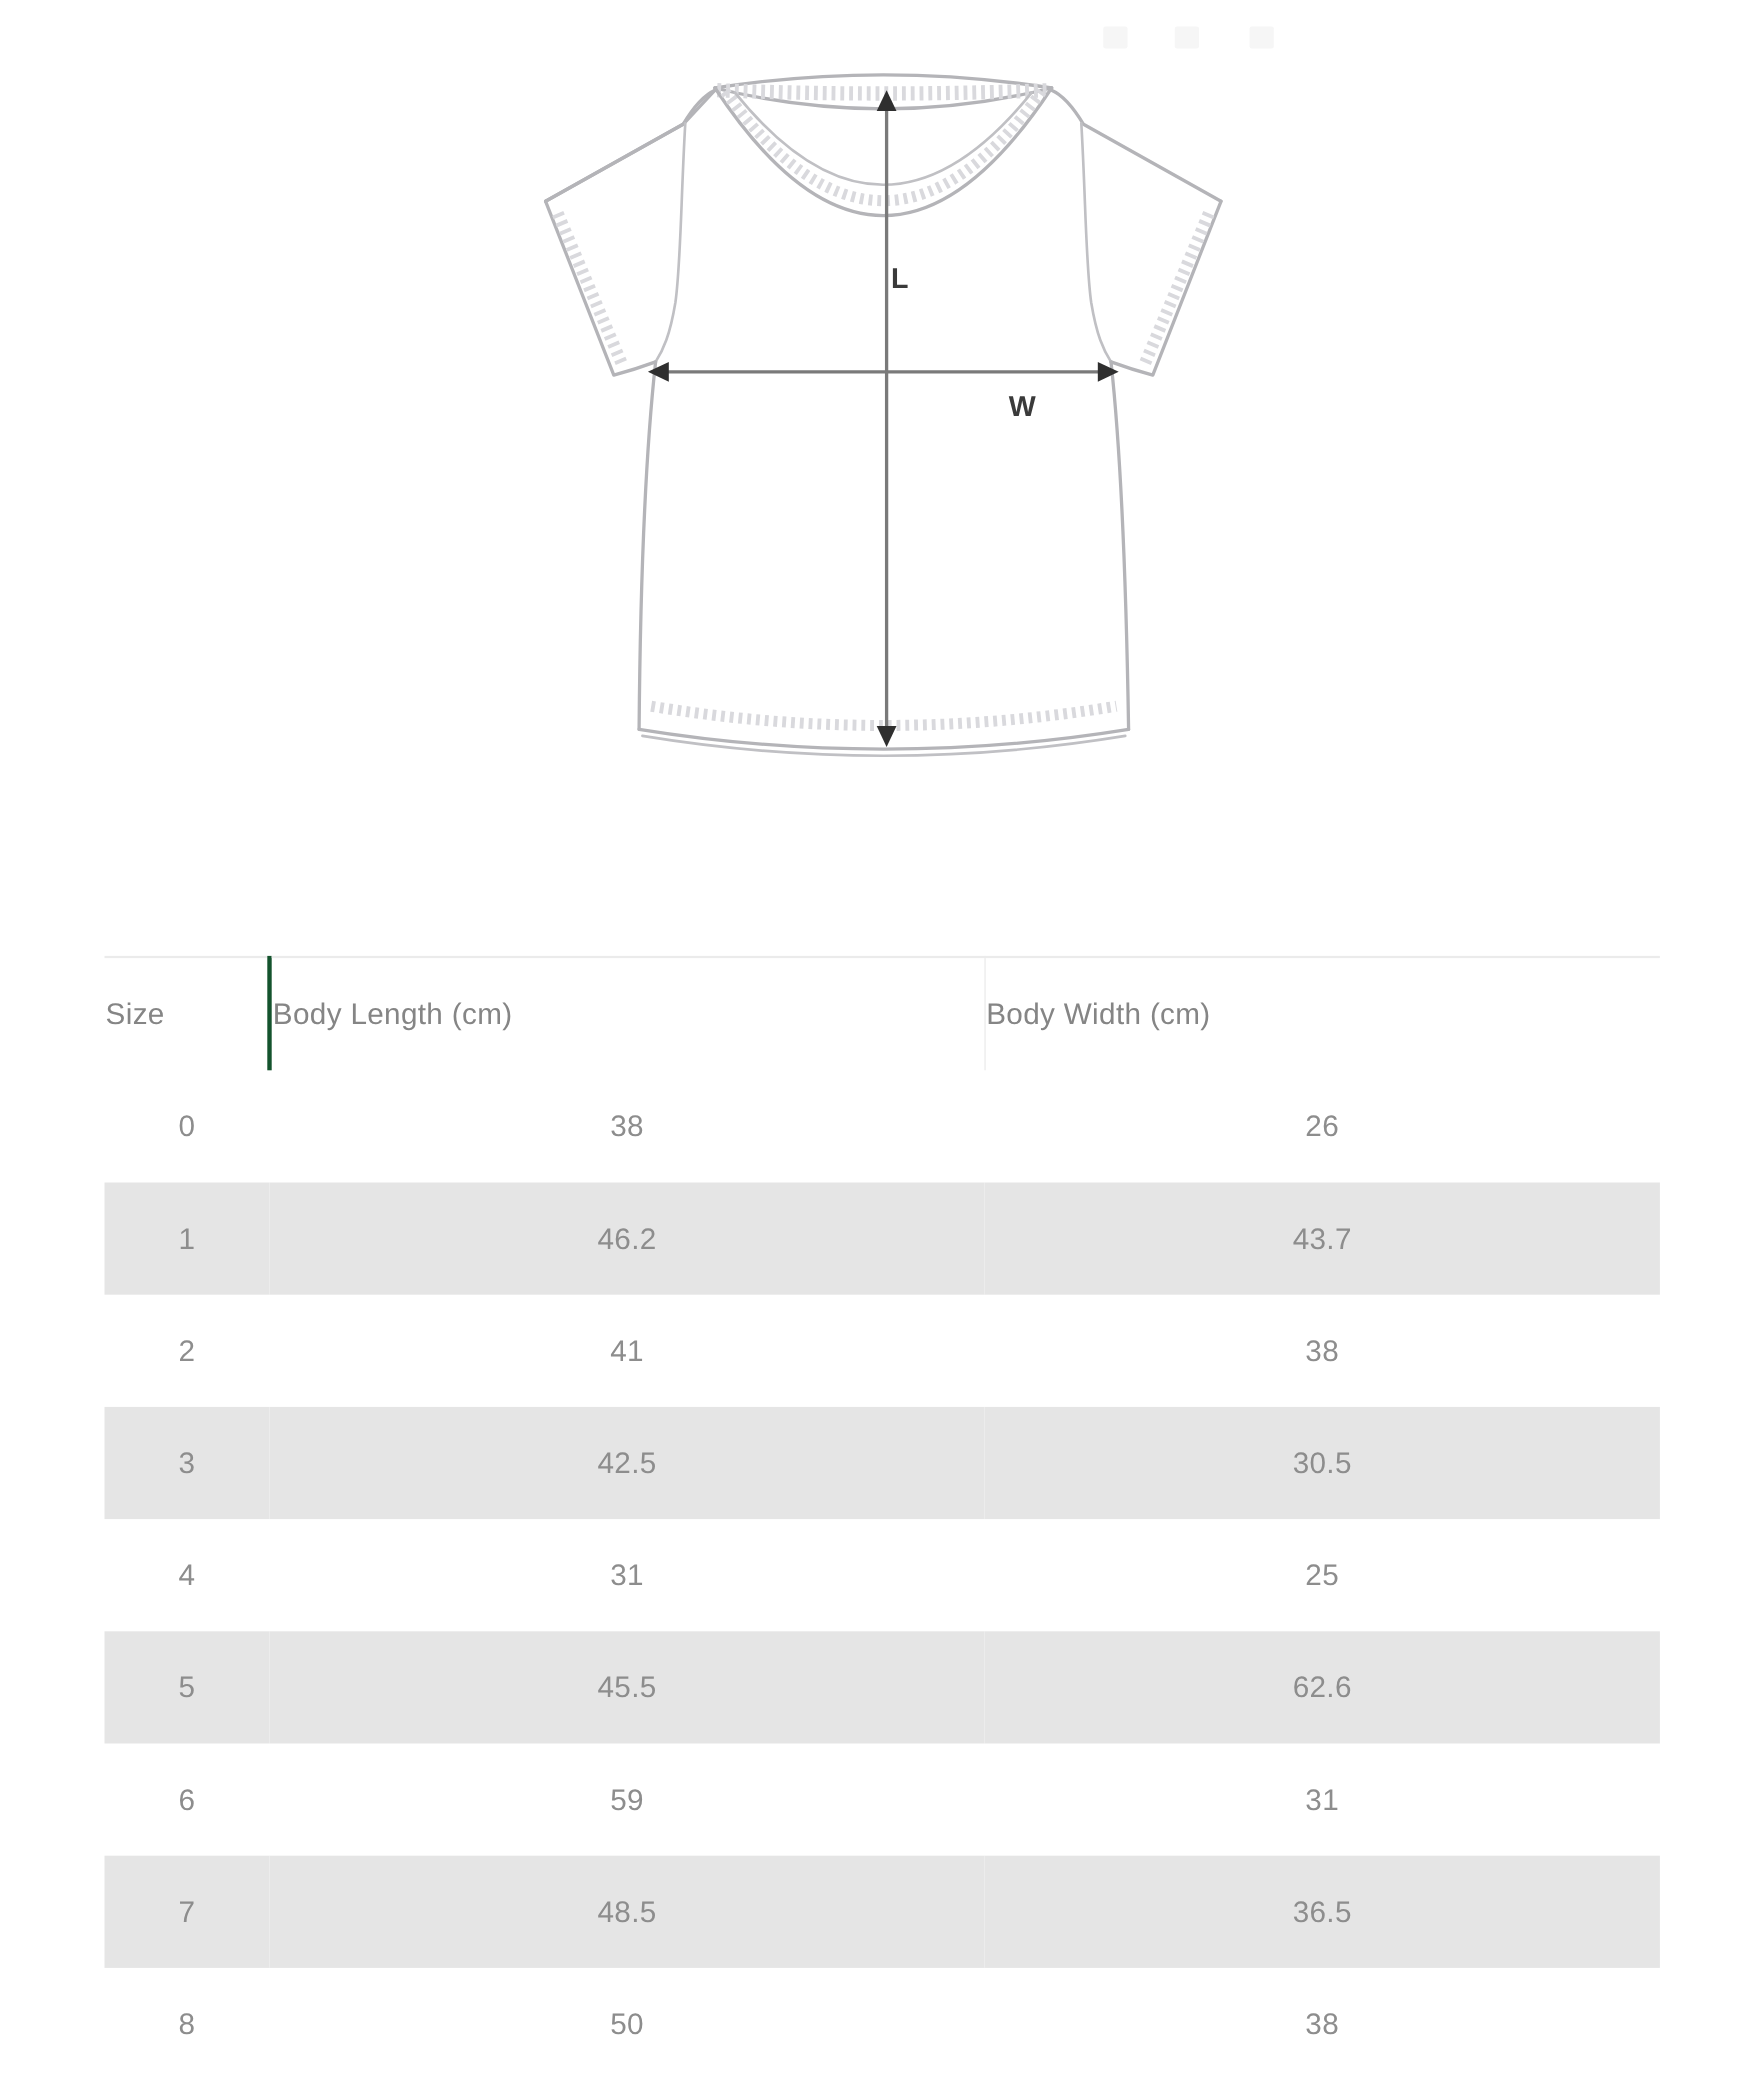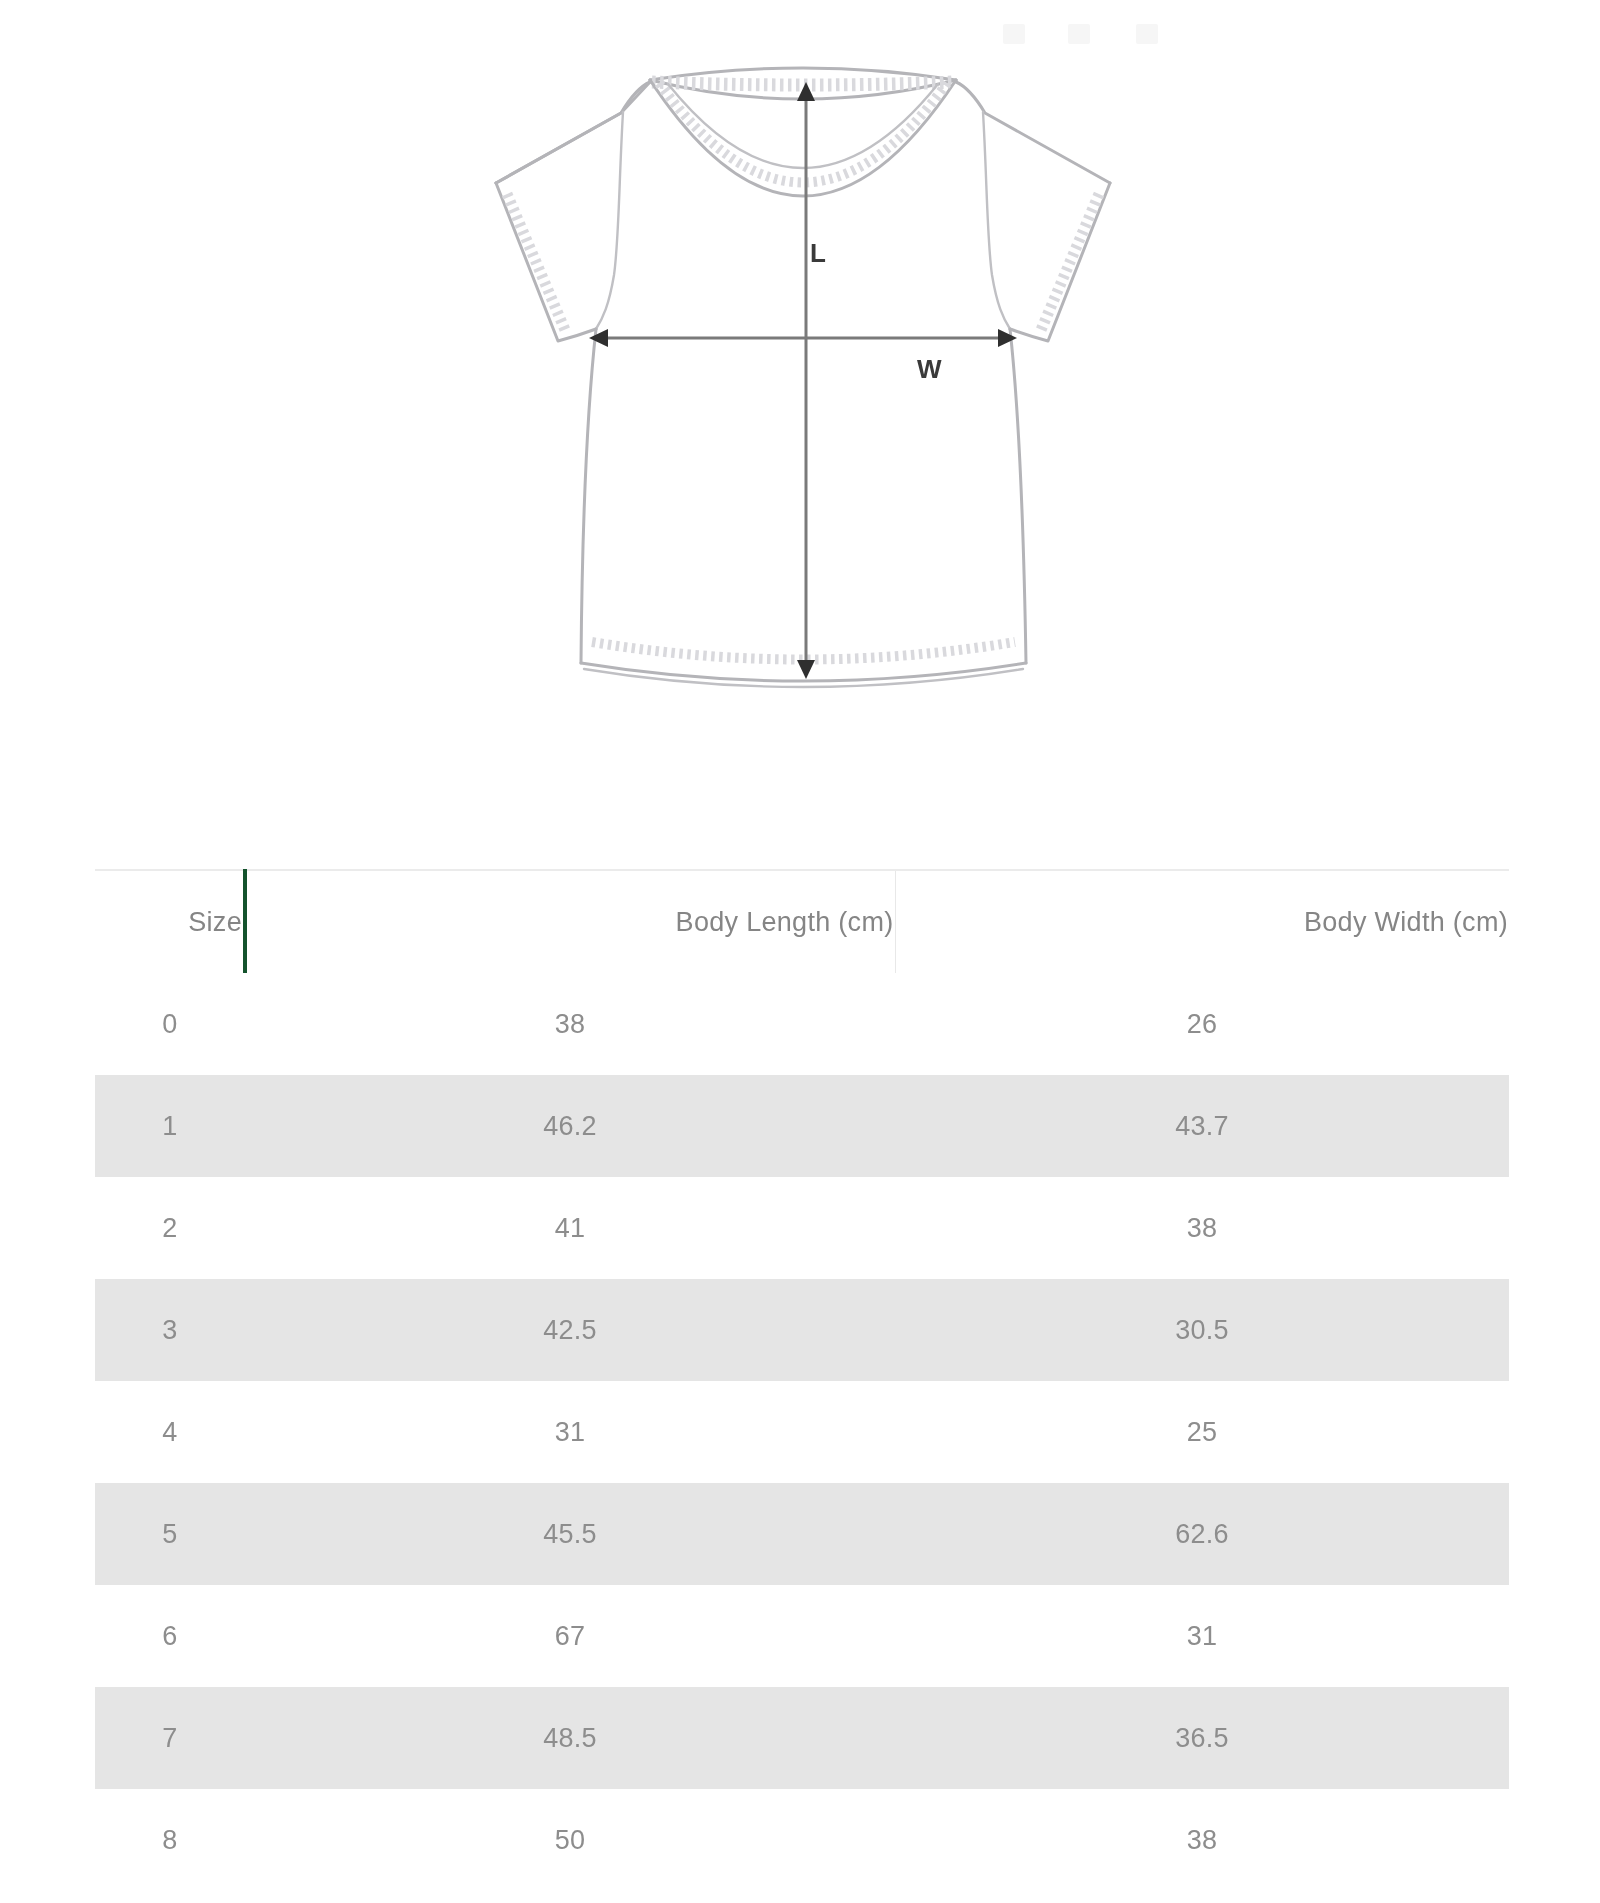--- a/index.html
+++ b/index.html
@@ -31,21 +31,21 @@
     table-layout:fixed;
     border-top:2px solid #ebebeb;
   }
   table.size-table col.c1 { width:150px; }
   table.size-table col.c2 { width:650px; }
   table.size-table col.c3 { width:614px; }
 
   table.size-table thead tr { height:103px; }
   table.size-table thead th {
     font-size:27px; font-weight:400; color:#858585;
-    text-align:right; vertical-align:middle;
+    text-align:left; vertical-align:middle;
     letter-spacing:0.3px;
     background:#ffffff;
   }
   table.size-table thead th.mid {
     border-left:4px solid #14532d;
     border-right:1px solid #e8e8e8;
   }
 
   table.size-table tbody tr { height:102px; }
   table.size-table tbody tr:nth-child(even) { background:#e5e5e5; }
@@ -161,21 +161,21 @@
       <td>31</td>
       <td>25</td>
     </tr>
     <tr>
       <td>5</td>
       <td>45.5</td>
       <td>62.6</td>
     </tr>
     <tr>
       <td>6</td>
-      <td>67</td>
+      <td>59</td>
       <td>31</td>
     </tr>
     <tr>
       <td>7</td>
       <td>48.5</td>
       <td>36.5</td>
     </tr>
     <tr>
       <td>8</td>
       <td>50</td>

